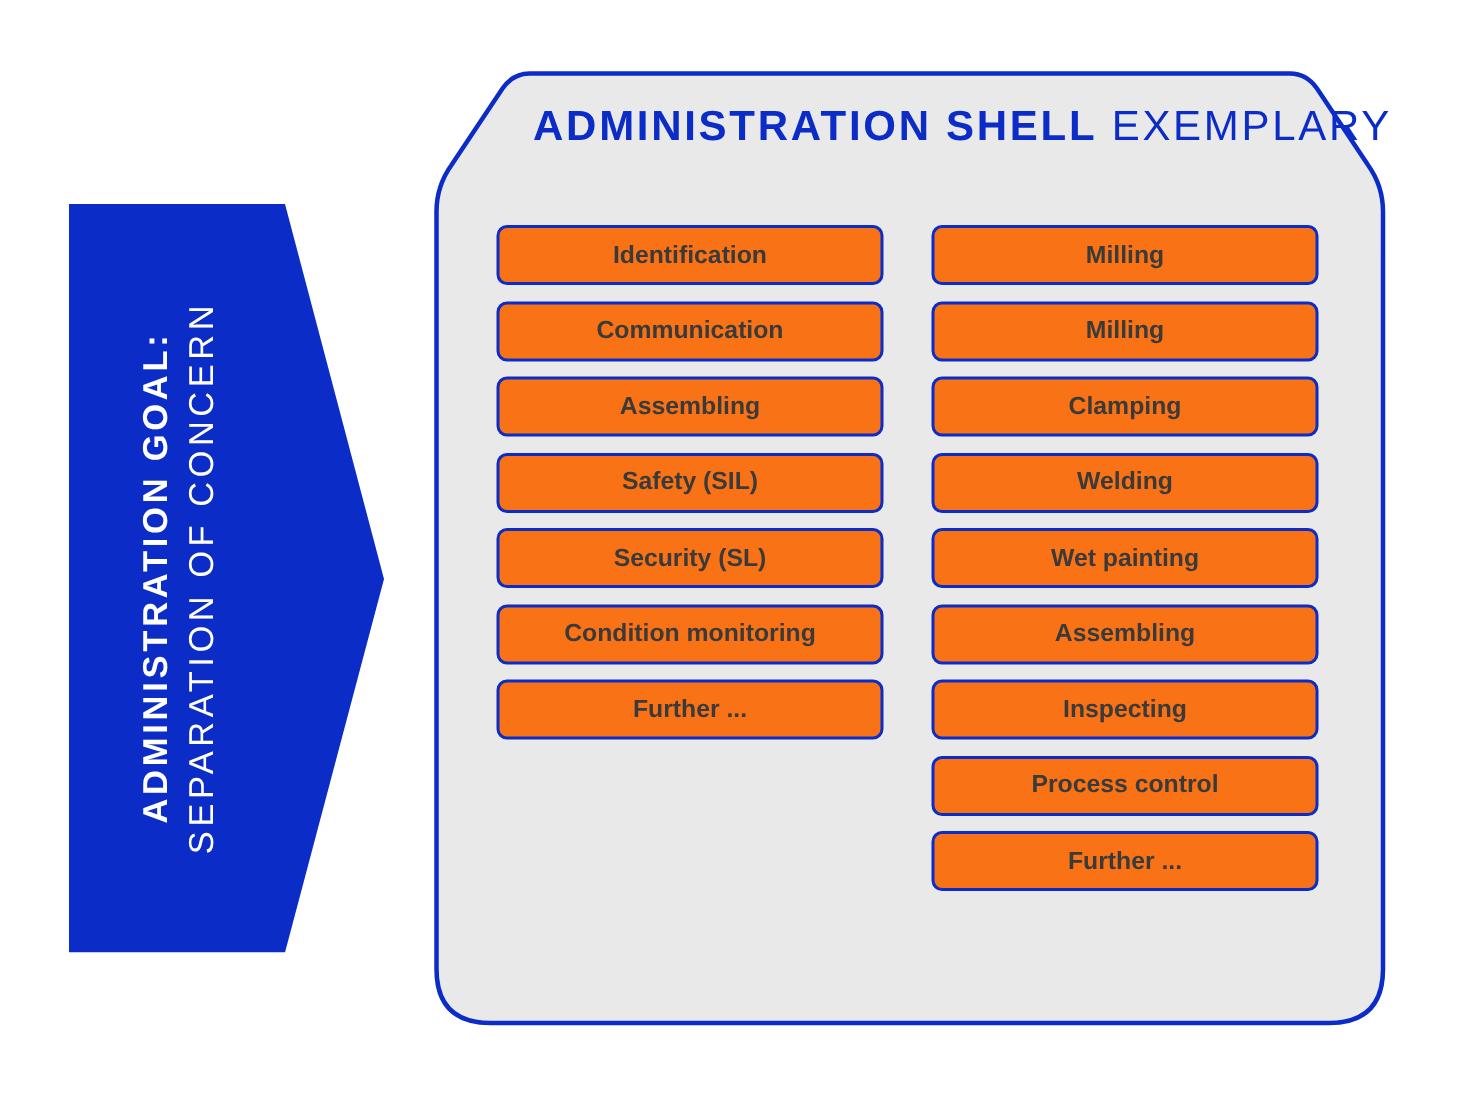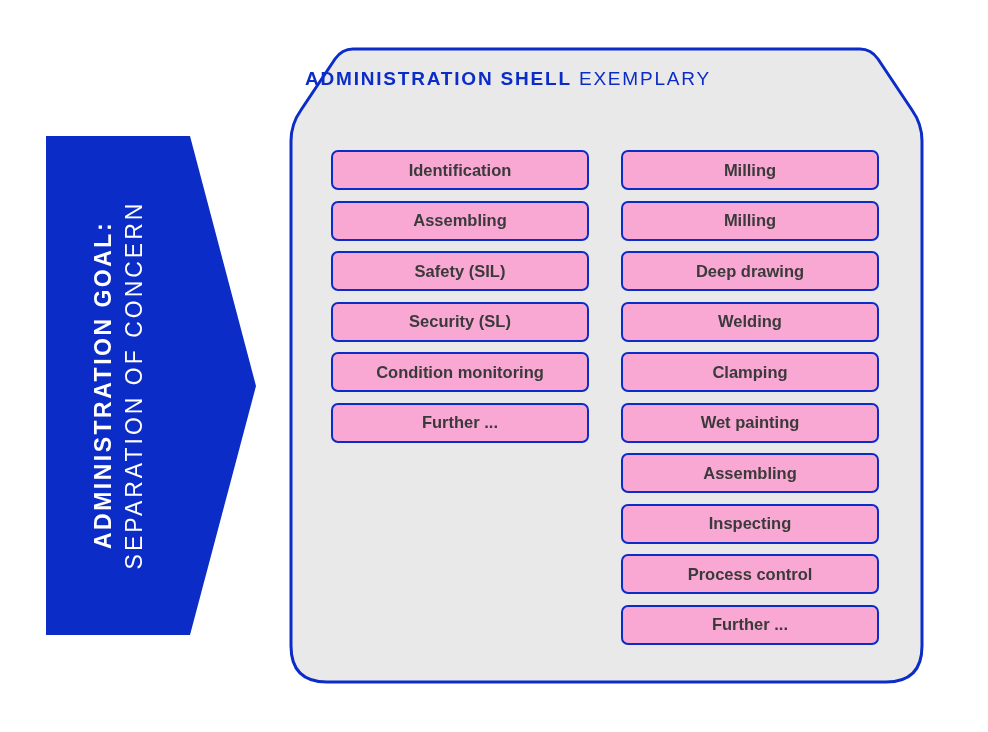--- a/index.html
+++ b/index.html
@@ -43,46 +43,46 @@
 
   
   .panel-svg{
     position:absolute;left:289px;top:47px;
   }
   .panel-content{
     position:absolute;left:289px;top:47px;
     width:635px;height:637px;
   }
   .panel-title{
-    position:absolute;top:21px;left:16px;
+    position:absolute;top:21px;left:4px;
     width:100%;
-    text-align:left;
+    text-align:right;
     color:var(--blue);
-    font-size:19px;
+    font-size:28px;
     letter-spacing:1.8px;
     white-space:nowrap;
   }
   .panel-title .t-bold{font-weight:bold;}
   .panel-title .t-light{font-weight:normal;}
 
   .columns{
     position:absolute;left:42px;top:103px;
     display:flex;
     column-gap:32px;
   }
   .col{
     display:flex;
     flex-direction:column;
     row-gap:10.5px;
     width:258px;
   }
   .shell-box{
     box-sizing:border-box;
     height:40px;
-    background:#f9a8d4;
+    background:#f97316;
     border:2px solid var(--blue);
     border-radius:7px;
     display:flex;
     align-items:center;
     justify-content:center;
     color:var(--box-text);
     font-weight:bold;
     font-size:16.5px;
     white-space:nowrap;
   }
@@ -121,32 +121,32 @@
   <div class="panel-content">
     <div class="panel-title">
       <span class="t-bold">ADMINISTRATION SHELL</span>
       <span> </span>
       <span class="t-light">EXEMPLARY</span>
     </div>
 
     <div class="columns">
       <div class="col" id="col-left">
           <div class="shell-box">Identification</div>
+          <div class="shell-box">Communication</div>
           <div class="shell-box">Assembling</div>
           <div class="shell-box">Safety (SIL)</div>
           <div class="shell-box">Security (SL)</div>
           <div class="shell-box">Condition monitoring</div>
           <div class="shell-box">Further ...</div>
         </div>
       <div class="col" id="col-right">
           <div class="shell-box">Milling</div>
           <div class="shell-box">Milling</div>
-          <div class="shell-box">Deep drawing</div>
+          <div class="shell-box">Clamping</div>
           <div class="shell-box">Welding</div>
-          <div class="shell-box">Clamping</div>
           <div class="shell-box">Wet painting</div>
           <div class="shell-box">Assembling</div>
           <div class="shell-box">Inspecting</div>
           <div class="shell-box">Process control</div>
           <div class="shell-box">Further ...</div>
         </div>
     </div>
   </div>
 
 </div>

